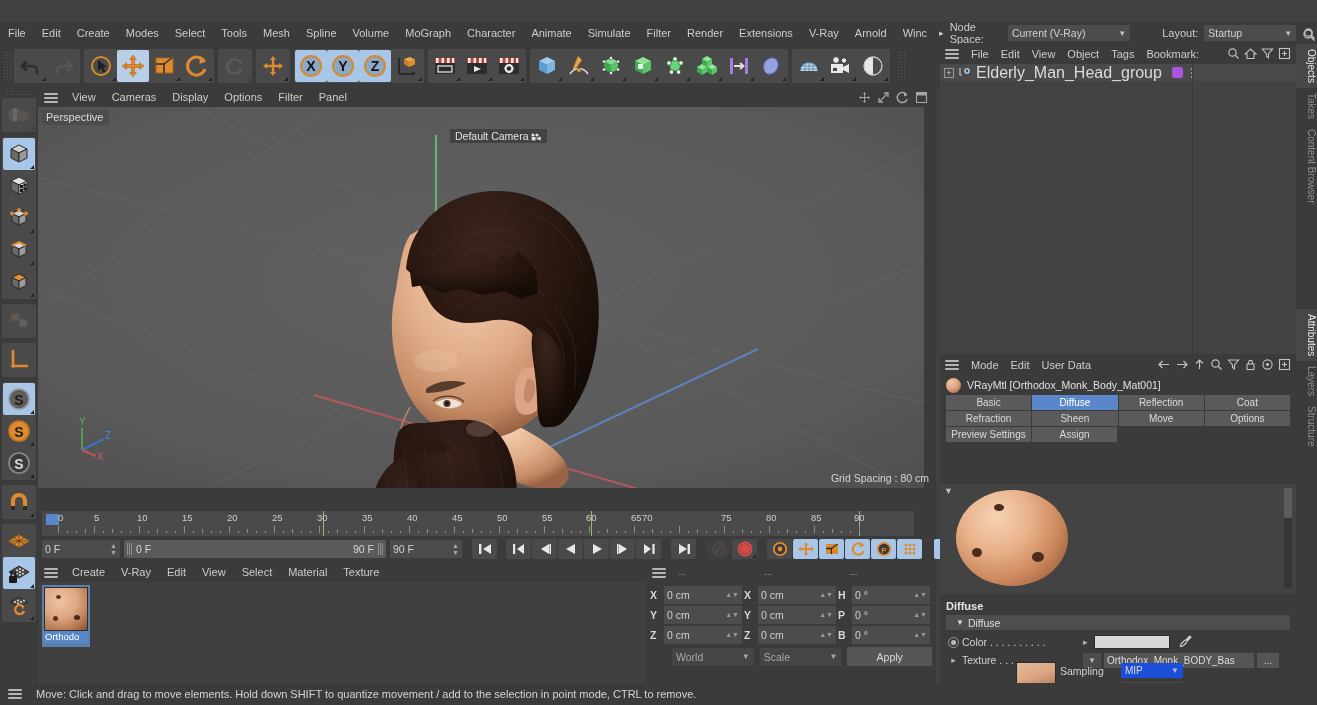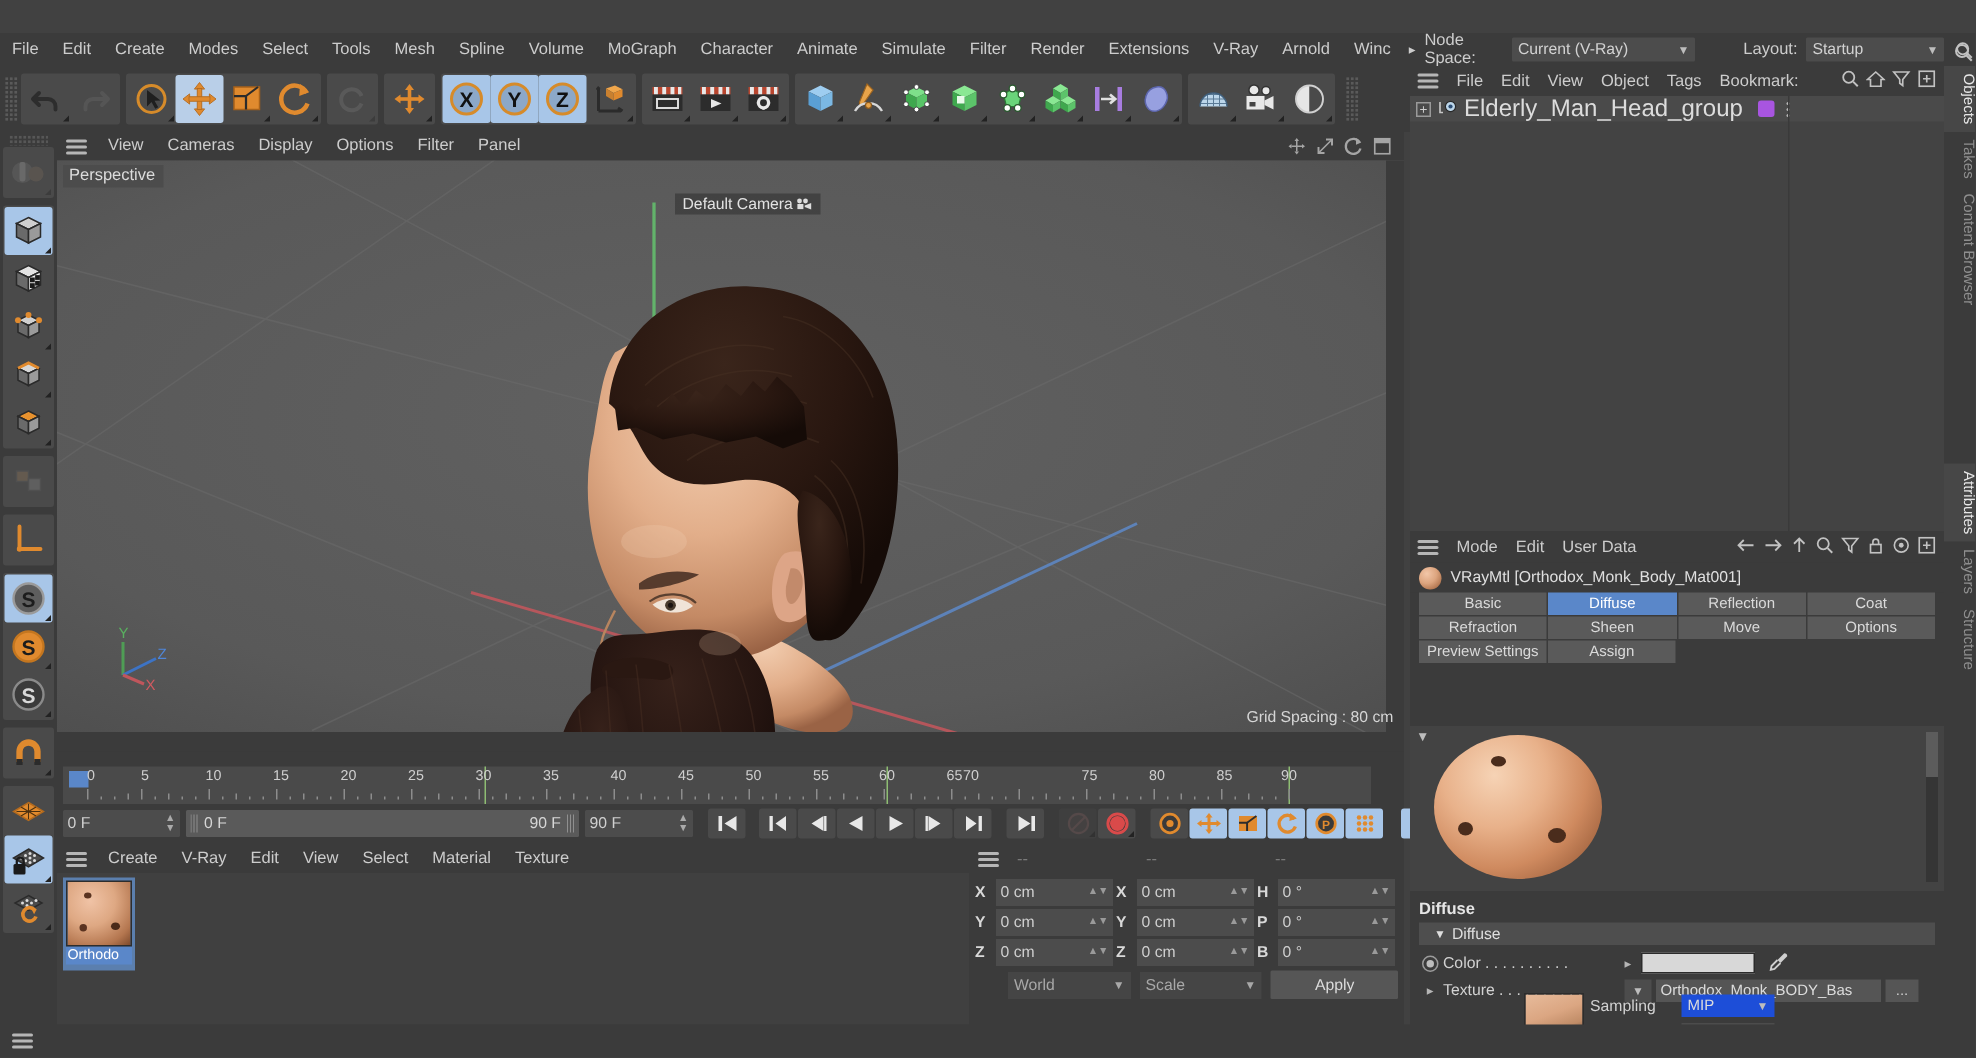--- a/index.html
+++ b/index.html
@@ -1485,15 +1485,16 @@
         <path d="M9 9 L12.5 12.5" stroke="#c2c2c2" stroke-width="1.4"></path>
       </svg>
   </div>
 
   <div class="statusbar">
     <span class="hamb">
         <i></i>
         <i></i>
         <i></i>
       </span>
+    <span class="status-text">Move: Click and drag to move elements. Hold down SHIFT to quantize movement / add to the selection in point mode, CTRL to remove.</span>
   </div>
 
 </div>
 
 </body></html>

